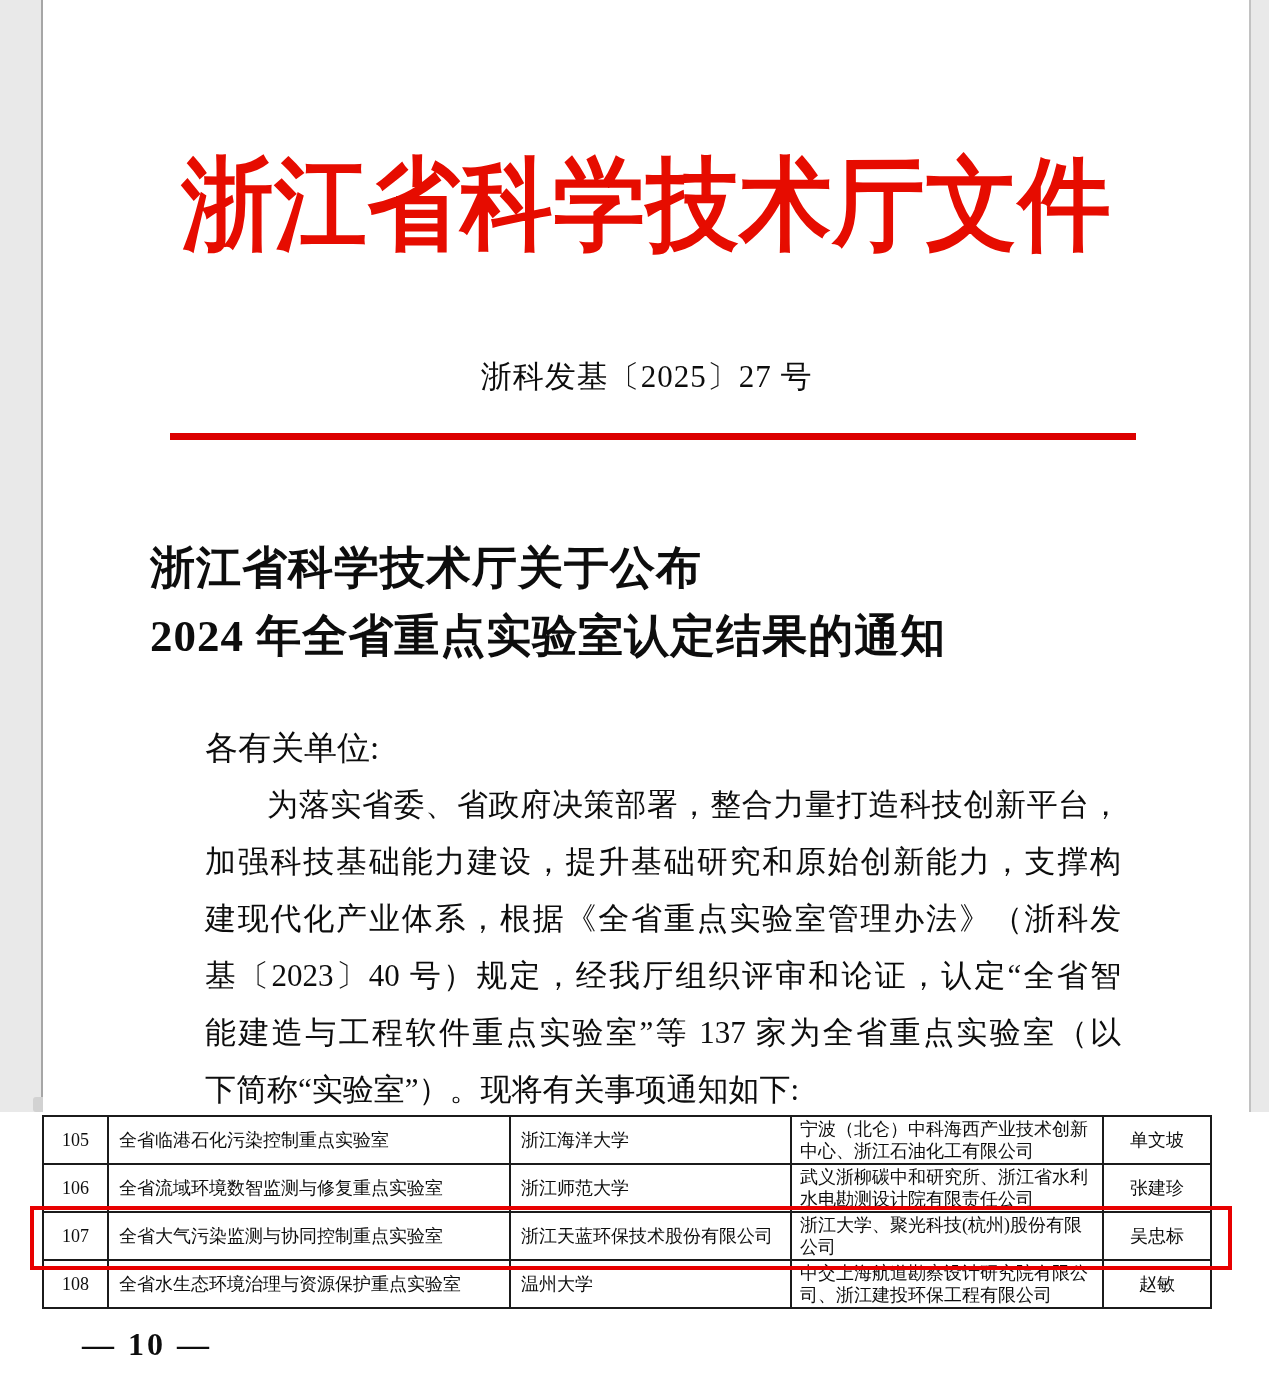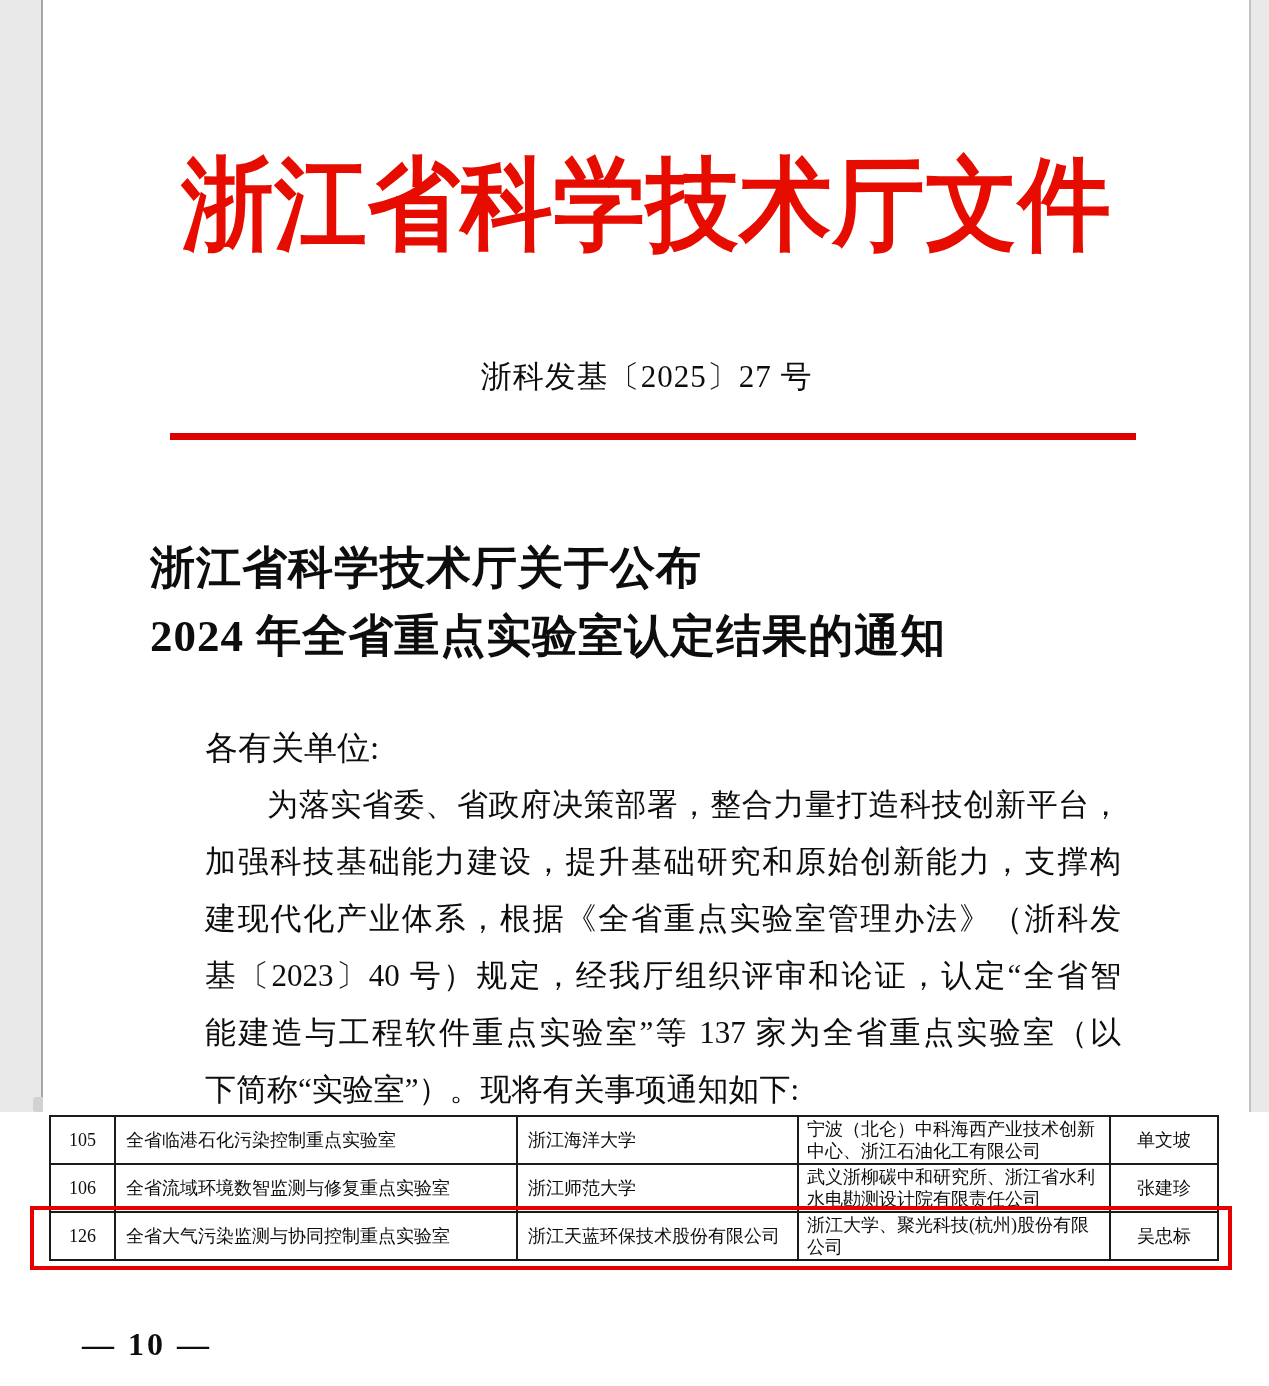--- a/index.html
+++ b/index.html
@@ -59,21 +59,21 @@
   }
   .body-line {
     height:57px; line-height:57px;
     text-align:justify; text-align-last:justify;
     text-justify:inter-character;
   }
   .body-line.first { text-indent:62px; }
   .body-line.last { text-align-last:left; }
   
   .results-table {
-    position:absolute; left:49px; top:1115px; width:1168px;
+    position:absolute; left:42px; top:1115px; width:1168px;
     border-collapse:collapse; table-layout:fixed;
     font-size:18px; background:#ffffff;
   }
   .results-table td {
     border:2px solid #1b1b1b; line-height:22px; padding:1px 10px;
     vertical-align:middle; overflow:hidden;
   }
   .results-table tr { height:48px; }
   td.c-no, td.c-director { text-align:center; padding:1px 2px; }
   td.c-partners { padding:1px 8px; }
@@ -132,24 +132,31 @@
       <td class="c-director">单文坡</td>
     </tr>
     <tr>
       <td class="c-no">106</td>
       <td class="c-lab">全省流域环境数智监测与修复重点实验室</td>
       <td class="c-host">浙江师范大学</td>
       <td class="c-partners">武义浙柳碳中和研究所、浙江省水利水电勘测设计院有限责任公司</td>
       <td class="c-director">张建珍</td>
     </tr>
     <tr>
-      <td class="c-no">126</td>
+      <td class="c-no">107</td>
       <td class="c-lab">全省大气污染监测与协同控制重点实验室</td>
       <td class="c-host">浙江天蓝环保技术股份有限公司</td>
       <td class="c-partners">浙江大学、聚光科技(杭州)股份有限公司</td>
       <td class="c-director">吴忠标</td>
+    </tr>
+    <tr>
+      <td class="c-no">108</td>
+      <td class="c-lab">全省水生态环境治理与资源保护重点实验室</td>
+      <td class="c-host">温州大学</td>
+      <td class="c-partners">中交上海航道勘察设计研究院有限公司、浙江建投环保工程有限公司</td>
+      <td class="c-director">赵敏</td>
     </tr>
   </tbody>
 </table>
 
 <div class="highlight-box"></div>
 
 <div class="page-number">— 10 —</div>
 
 </body></html>

